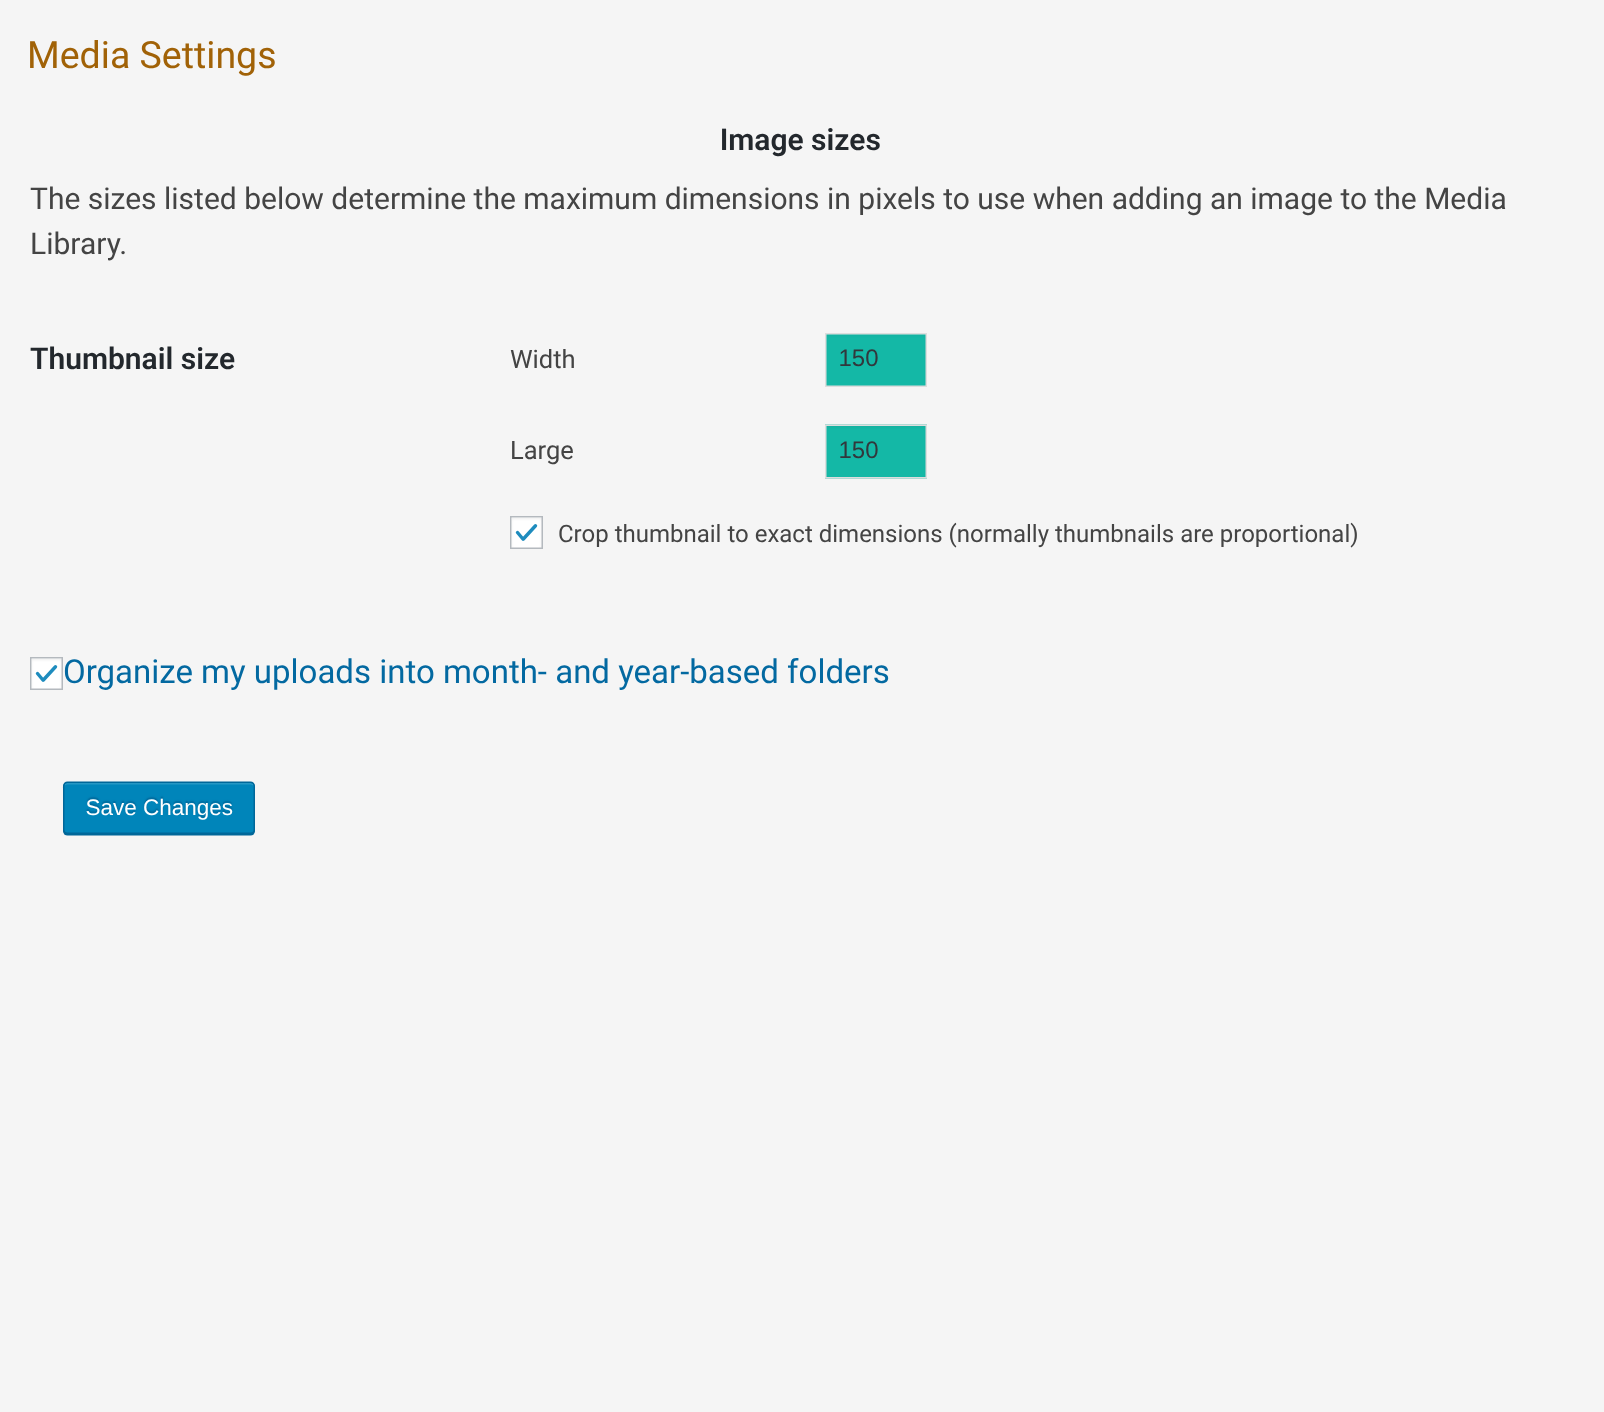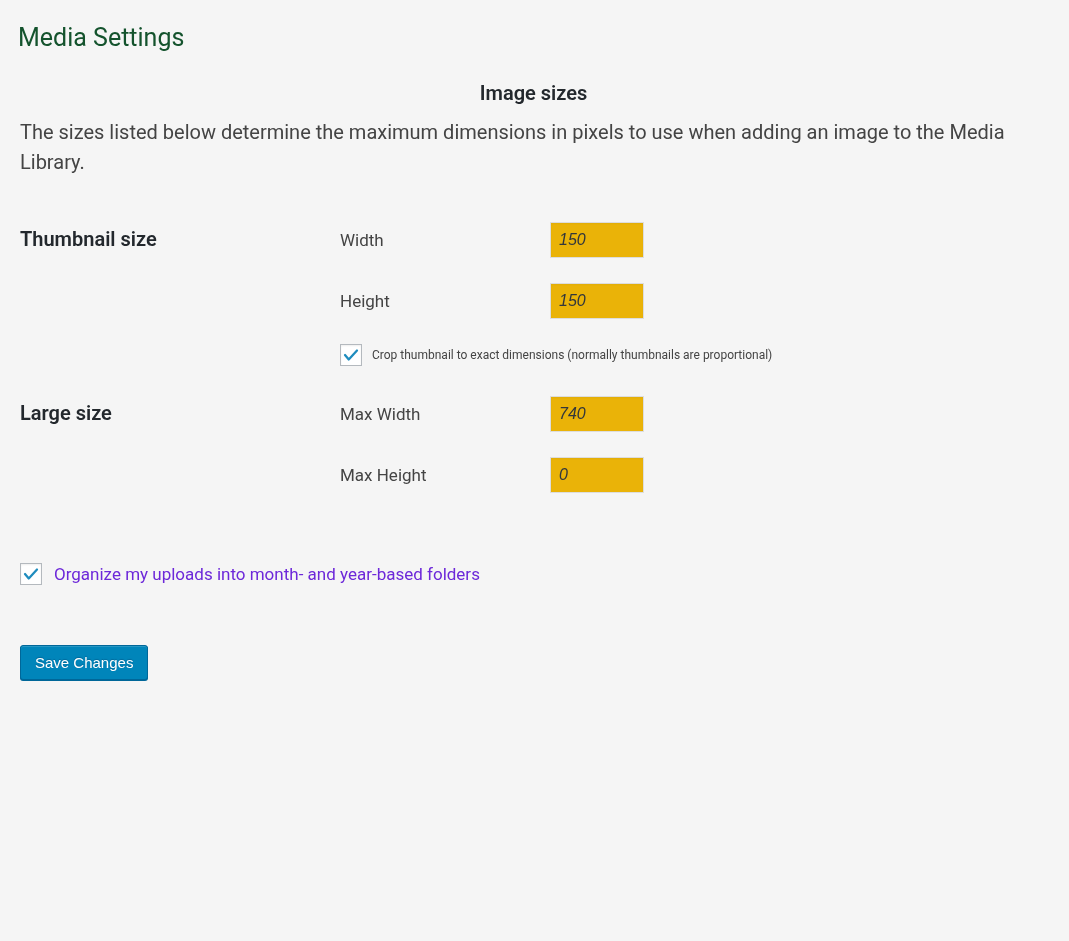--- a/index.html
+++ b/index.html
@@ -11,21 +11,21 @@
       color: #444;
       font-size: 14px;
     }
     .wrap {
       padding: 10px 20px 20px 20px;
       width: 1069px;
     }
     h1 {
       font-size: 25px;
       font-weight: 400;
-      color: #14532d;
+      color: #a16207;
       margin: 4px 0 25px -2px;
       padding: 9px 0 4px 0;
     }
     h2 {
       font-size: 20px;
       font-weight: 600;
       color: #23282d;
       margin: 0 0 12px -2px;
       text-align: center;
     }
@@ -58,38 +58,37 @@
       align-items: center;
       margin-bottom: 25px;
     }
     .field-row:last-child { margin-bottom: 0; }
     .field-label {
       width: 210px;
       font-size: 17px;
       color: #444;
     }
     input.small-text {
-      width: 94px;
+      width: 68px;
       height: 36px;
       padding: 3px 8px;
       border: 1px solid #ddd;
       font-size: 16px;
       color: #32373c;
-      background: #eab308;
+      background: #14b8a6;
       box-shadow: inset 0 1px 2px rgba(0,0,0,.04);
       border-radius: 0;
-      font-style: italic;
     }
     .checkbox-row {
       display: flex;
       align-items: center;
       margin-top: 5px;
     }
     .checkbox-row label {
-      font-size: 12px;
+      font-size: 16px;
       margin-left: 10px;
       color: #444;
     }
     .wp-checkbox {
       width: 22px;
       height: 22px;
       border: 1px solid #b4b9be;
       background: #fff;
       display: inline-flex;
       align-items: center;
@@ -101,35 +100,35 @@
       width: 18px;
       height: 18px;
     }
     .section2 { margin-top: 55px; }
     .upload-check-row {
       display: flex;
       align-items: center;
       margin-top: 50px;
     }
     .upload-check-row label {
-      font-size: 17px;
-      margin-left: 12px;
-      color: #6d28d9;
+      font-size: 22px;
+      color: #0369a1;
     }
     .submit { margin-top: 60px; }
     button.button-primary {
       background: #0085ba;
       border: 1px solid #006799;
       color: #fff;
       font-size: 15px;
       padding: 8px 14px;
       border-radius: 3px;
       cursor: pointer;
       box-shadow: 0 1px 0 #006799, inset 0 1px 0 rgba(255,255,255,0.15);
       text-shadow: 0 -1px 1px #006799;
+      margin-left: 22px;
     }
   </style>
 </head>
 <body>
 
 <div class="wrap">
   <h1>Media Settings</h1>
 
   <h2>Image sizes</h2>
   <p class="description">The sizes listed below determine the maximum dimensions in pixels to use when adding an image to the Media Library.</p>
@@ -137,48 +136,35 @@
   <table class="form-table">
     <tbody>
       <tr>
         <th>Thumbnail size</th>
         <td>
           <div class="field-row">
             <span class="field-label">Width</span>
             <input type="text" class="small-text" value="150" style="">
           </div>
           <div class="field-row">
-            <span class="field-label">Height</span>
+            <span class="field-label">Large</span>
             <input type="text" class="small-text" value="150" style="">
           </div>
           <div class="checkbox-row">
             <span class="wp-checkbox">
               <svg viewBox="0 0 24 24" fill="none" stroke="#1e8cbe" stroke-width="3" stroke-linecap="round" stroke-linejoin="round">
                   <polyline points="4 12 9 18 20 6"></polyline>
                 </svg>
             </span>
             <label>Crop thumbnail to exact dimensions (normally thumbnails are proportional)</label>
           </div>
         </td>
       </tr>
 
 
-      <tr>
-        <th>Large size</th>
-        <td>
-          <div class="field-row">
-            <span class="field-label">Max Width</span>
-            <input type="text" class="small-text" value="740" style="">
-          </div>
-          <div class="field-row">
-            <span class="field-label">Max Height</span>
-            <input type="text" class="small-text" value="0" style="">
-          </div>
-        </td>
-      </tr>
     </tbody>
   </table>
 
   <div class="section2">
     <div class="upload-check-row">
       <span class="wp-checkbox">
         <svg viewBox="0 0 24 24" fill="none" stroke="#1e8cbe" stroke-width="3" stroke-linecap="round" stroke-linejoin="round">
             <polyline points="4 12 9 18 20 6"></polyline>
           </svg>
       </span>

